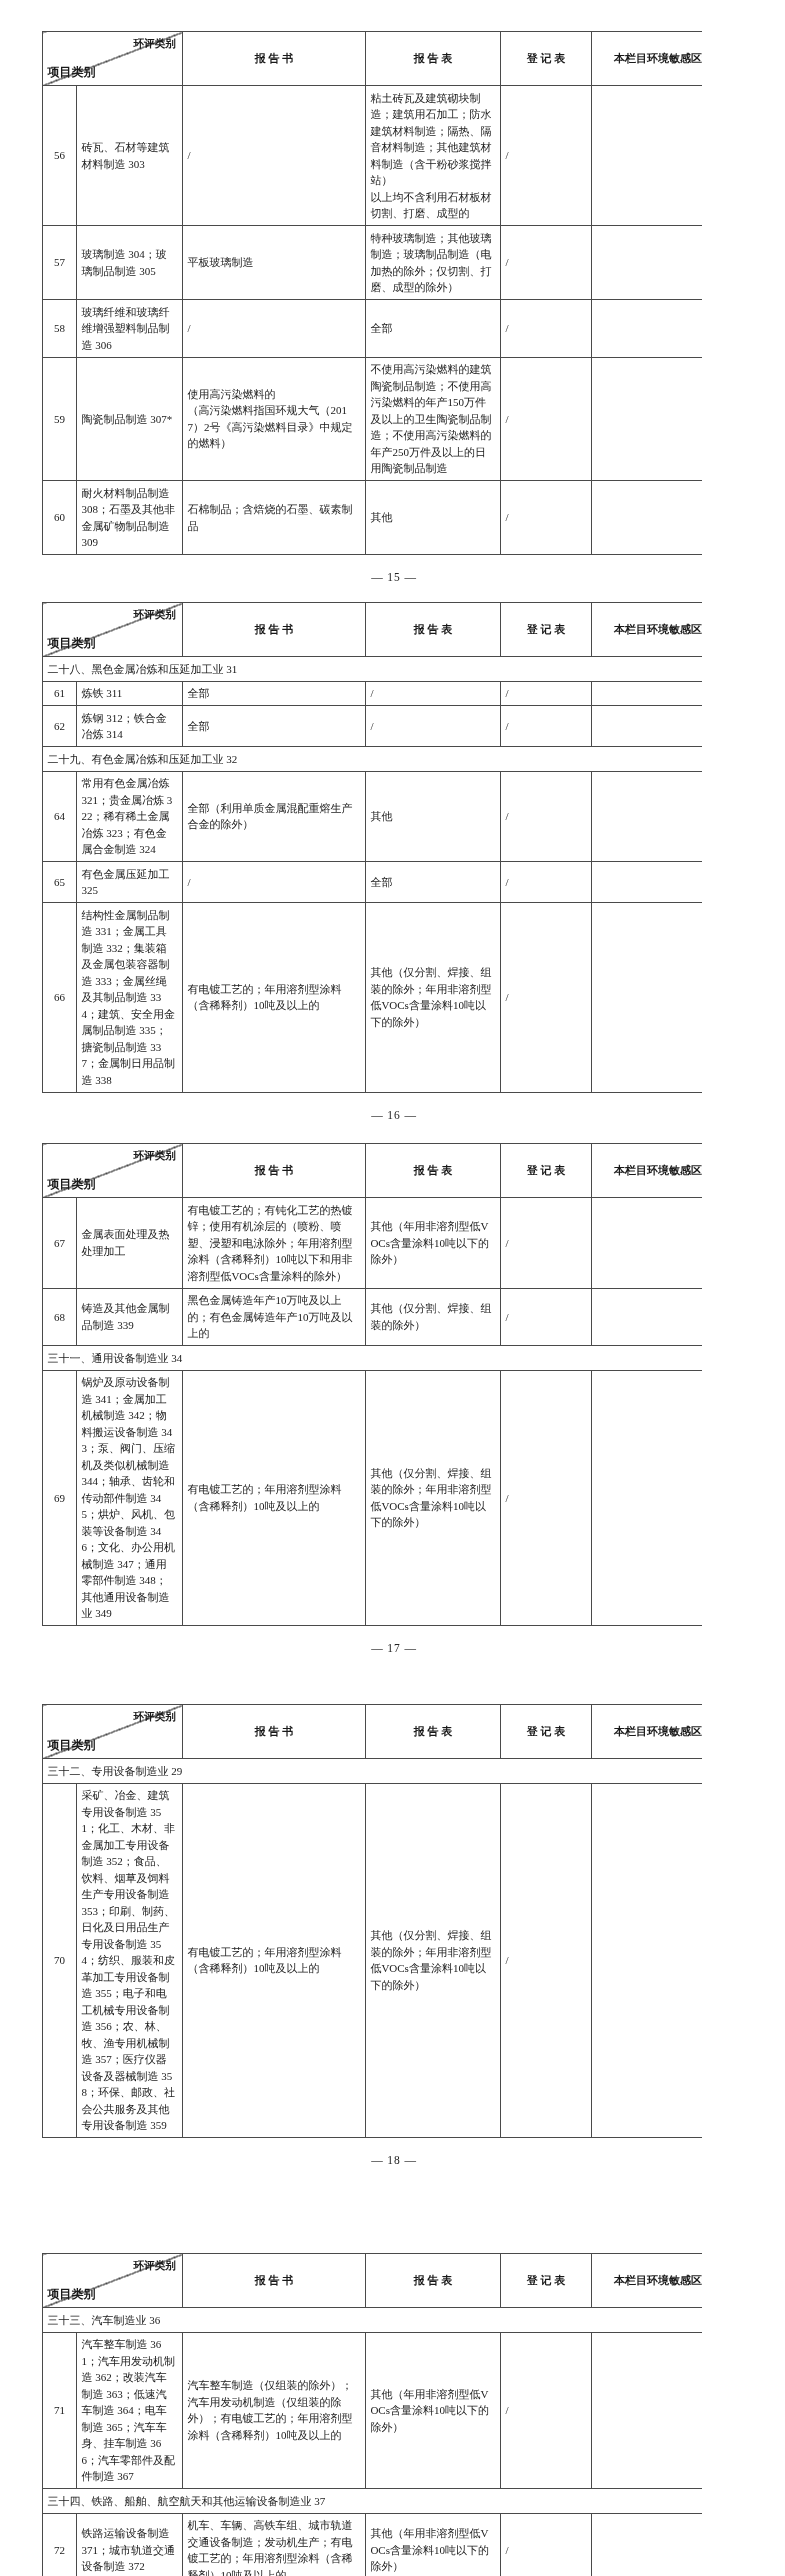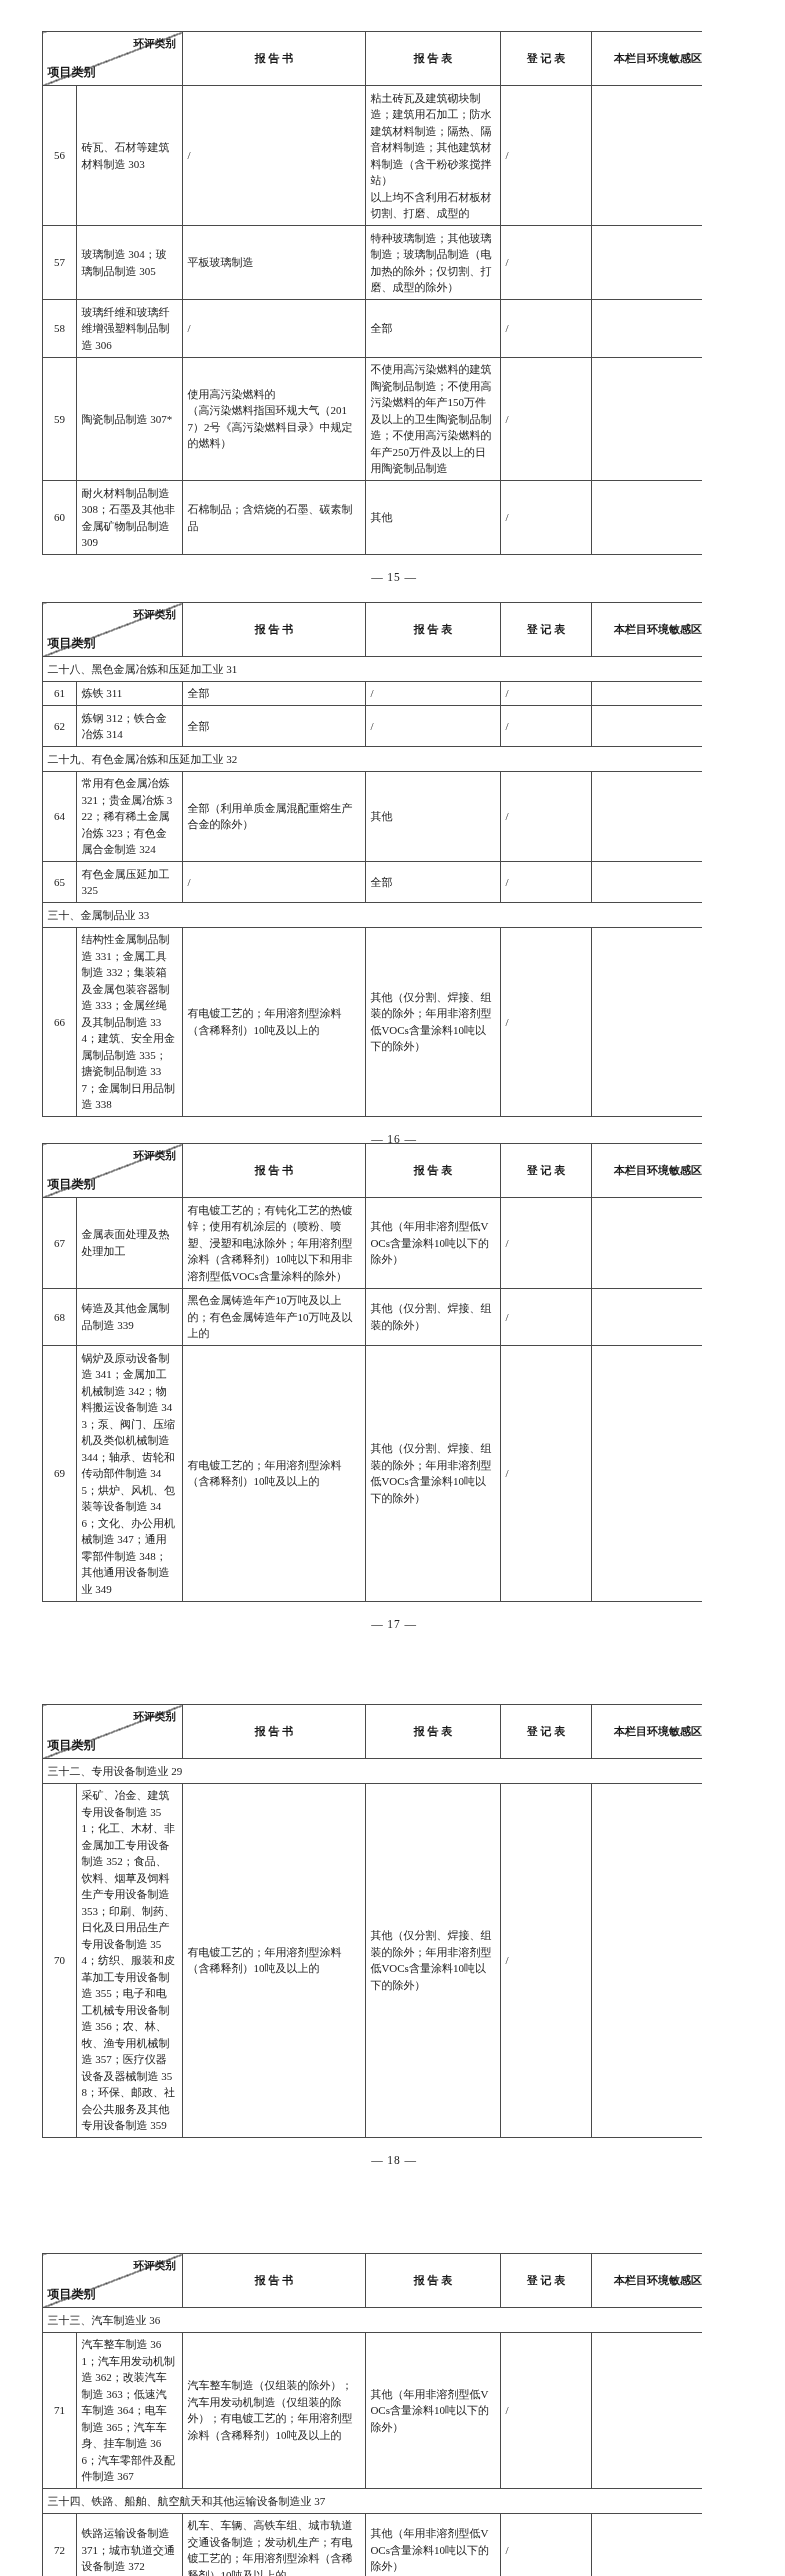--- a/index.html
+++ b/index.html
@@ -168,23 +168,20 @@
           </tr>
           <tr>
             <td class="c-num">65</td>
             <td class="c-cat">有色金属压延加工 325</td>
             <td class="c-book">/</td>
             <td class="c-form">全部</td>
             <td class="c-reg">/</td>
             <td class="c-sens"></td>
           </tr>
           <tr>
-            <td colspan="6" class="section-cell">三十、金属制品业 33</td>
-          </tr>
-          <tr>
             <td class="c-num">66</td>
             <td class="c-cat">结构性金属制品制造 331；金属工具制造 332；集装箱及金属包装容器制造 333；金属丝绳及其制品制造 334；建筑、安全用金属制品制造 335；搪瓷制品制造 337；金属制日用品制造 338</td>
             <td class="c-book">有电镀工艺的；年用溶剂型涂料（含稀释剂）10吨及以上的</td>
             <td class="c-form">其他（仅分割、焊接、组装的除外；年用非溶剂型低VOCs含量涂料10吨以下的除外）</td>
             <td class="c-reg">/</td>
             <td class="c-sens"></td>
           </tr>
         </tbody>
     </table>
     <div class="page-marker">— 16 —</div>
@@ -223,20 +220,23 @@
           </tr>
           <tr>
             <td class="c-num">68</td>
             <td class="c-cat">铸造及其他金属制品制造 339</td>
             <td class="c-book">黑色金属铸造年产10万吨及以上的；有色金属铸造年产10万吨及以上的</td>
             <td class="c-form">其他（仅分割、焊接、组装的除外）</td>
             <td class="c-reg">/</td>
             <td class="c-sens"></td>
           </tr>
           <tr>
+            <td colspan="6" class="section-cell">三十一、通用设备制造业 34</td>
+          </tr>
+          <tr>
             <td class="c-num">69</td>
             <td class="c-cat">锅炉及原动设备制造 341；金属加工机械制造 342；物料搬运设备制造 343；泵、阀门、压缩机及类似机械制造 344；轴承、齿轮和传动部件制造 345；烘炉、风机、包装等设备制造 346；文化、办公用机械制造 347；通用零部件制造 348；其他通用设备制造业 349</td>
             <td class="c-book">有电镀工艺的；年用溶剂型涂料（含稀释剂）10吨及以上的</td>
             <td class="c-form">其他（仅分割、焊接、组装的除外；年用非溶剂型低VOCs含量涂料10吨以下的除外）</td>
             <td class="c-reg">/</td>
             <td class="c-sens"></td>
           </tr>
         </tbody>
     </table>
     <div class="page-marker">— 17 —</div>

